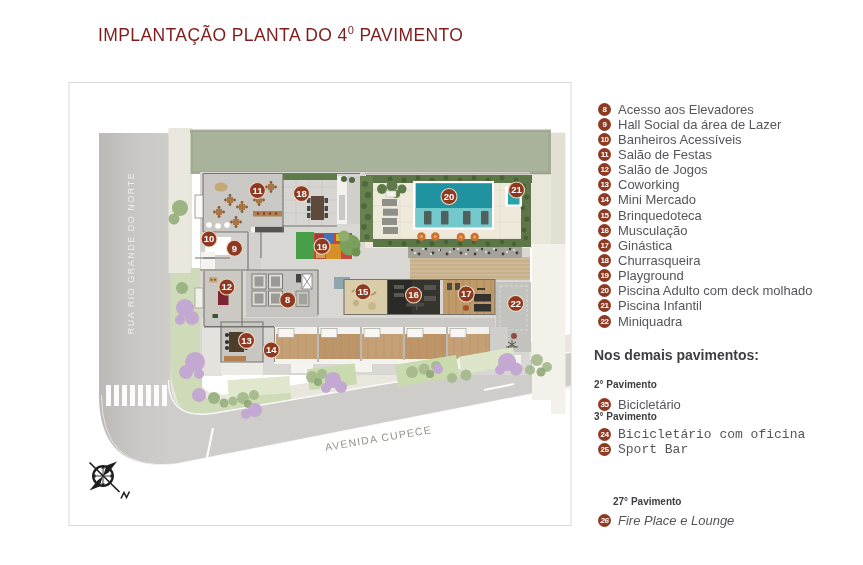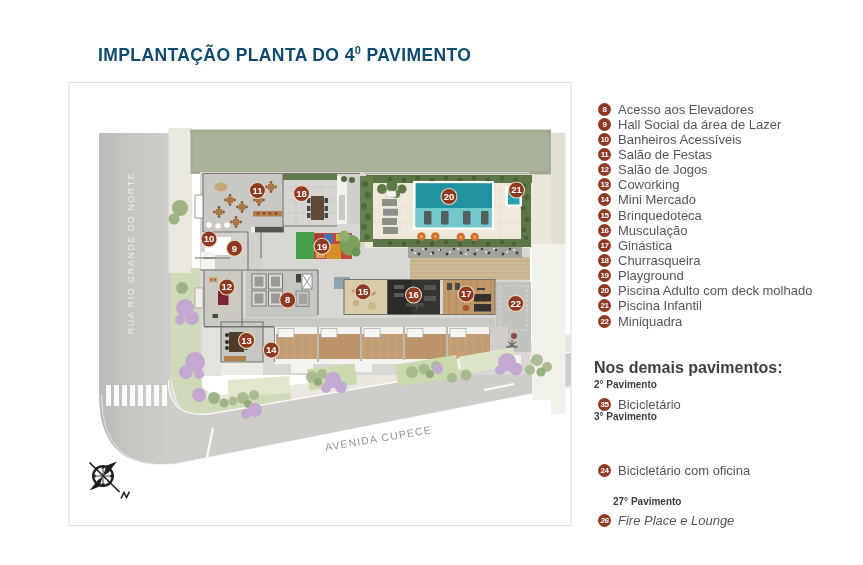--- a/index.html
+++ b/index.html
@@ -1,22 +1,22 @@
 <!DOCTYPE html>
 <html><head>
 <meta charset="utf-8">
 <style>
   html,body{margin:0;padding:0;background:#ffffff;width:863px;height:565px;overflow:hidden;}
   body{font-family:"Liberation Sans", sans-serif;position:relative;}
-  .title{position:absolute;left:98px;top:44px;font-size:17.5px;font-weight:700;color:#0c4a6e;letter-spacing:0.4px;}
+  .title{position:absolute;left:98px;top:24px;font-size:17.5px;font-weight:400;color:#7f1d1d;letter-spacing:0.4px;}
   .legend{position:absolute;left:598px;top:101.5px;}
   .row{display:flex;align-items:center;height:15.15px;font-size:13px;color:#55555a;}
   .mk{width:13px;height:13px;border-radius:50%;background:#8e3a22;color:#fff;font-size:8px;font-weight:bold;display:flex;align-items:center;justify-content:center;margin-right:7px;flex:0 0 13px;letter-spacing:-0.5px;}
   .sec{position:absolute;left:594px;font-weight:bold;color:#3e3e42;}
-  .h1b{font-size:16px;margin-top:12px;}
+  .h1b{font-size:14px;}
   .h2b{font-size:10px;}
 </style>
 </head>
 <body>
 <div class="title">IMPLANTAÇÃO PLANTA DO 4<sup style="font-size:11px;">0</sup> PAVIMENTO</div>
 
 <svg width="863" height="565" viewBox="0 0 863 565" style="position:absolute;left:0;top:0;">
 
   <rect x="69" y="82.5" width="502" height="443" fill="#ffffff" stroke="#d9d9d9" stroke-width="1"></rect>
 
@@ -627,20 +627,21 @@
 </div>
 
 <div class="sec h1b" style="top:347px;">Nos demais pavimentos:</div>
 
 <div class="sec h2b" style="top:379px;">2° Pavimento</div>
 <div class="legend" style="top:397px;">
   <div class="row"><span class="mk">35</span>Bicicletário</div>
 </div>
 
 <div class="sec h2b" style="top:411px;">3° Pavimento</div>
-<div class="legend" style="top:463px;">
+<div class="legend" style="top:427px;font-family:Liberation Mono, monospace;">
   <div class="row"><span class="mk">24</span>Bicicletário com oficina</div>
+  <div class="row"><span class="mk">25</span>Sport Bar</div>
 </div>
 
 <div class="sec h2b" style="top:496px;margin-left:19px;">27° Pavimento</div>
 <div class="legend" style="top:513px;font-style:italic;">
   <div class="row"><span class="mk">26</span>Fire Place e Lounge</div>
 </div>
 
 </body></html>

